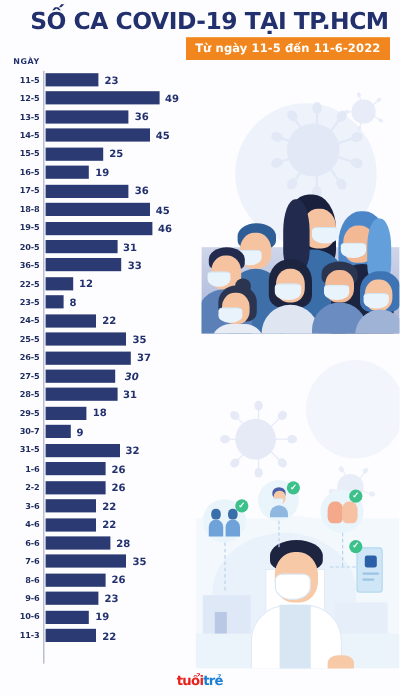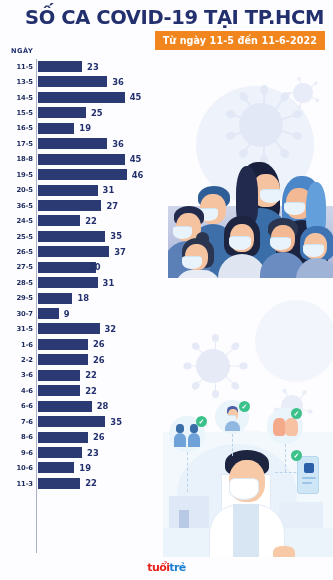--- a/index.html
+++ b/index.html
@@ -403,20 +403,25 @@
 
   <div id="chart">
     <div class="axis-line" style="height: 494.4px;"></div>
     <div id="rows">
         <div class="row">
           <div class="daylabel">11-5</div>
           <div class="bar" style="width: 44.5918px; background: rgb(43, 58, 114);"></div>
           <div class="val" style="left: 87.0918px;">23</div>
         </div>
         <div class="row">
+          <div class="daylabel">12-5</div>
+          <div class="bar" style="width: 95px; background: rgb(43, 58, 114);"></div>
+          <div class="val" style="left: 137.5px;">49</div>
+        </div>
+        <div class="row">
           <div class="daylabel">13-5</div>
           <div class="bar" style="width: 69.7959px; background: rgb(43, 58, 114);"></div>
           <div class="val" style="left: 112.296px;">36</div>
         </div>
         <div class="row">
           <div class="daylabel">14-5</div>
           <div class="bar" style="width: 87.2449px; background: rgb(43, 58, 114);"></div>
           <div class="val" style="left: 129.745px;">45</div>
         </div>
         <div class="row">
@@ -445,41 +450,51 @@
           <div class="val" style="left: 131.684px;">46</div>
         </div>
         <div class="row">
           <div class="daylabel">20-5</div>
           <div class="bar" style="width: 60.102px; background: rgb(43, 58, 114);"></div>
           <div class="val" style="left: 102.602px;">31</div>
         </div>
         <div class="row">
           <div class="daylabel">36-5</div>
           <div class="bar" style="width: 63.9796px; background: rgb(43, 58, 114);"></div>
-          <div class="val" style="left: 106.48px;">27</div>
+          <div class="val" style="left: 106.48px;">33</div>
+        </div>
+        <div class="row">
+          <div class="daylabel">22-5</div>
+          <div class="bar" style="width: 23.2653px; background: rgb(43, 58, 114);"></div>
+          <div class="val" style="left: 65.7653px;">12</div>
+        </div>
+        <div class="row">
+          <div class="daylabel">23-5</div>
+          <div class="bar" style="width: 15.5102px; background: rgb(43, 58, 114);"></div>
+          <div class="val" style="left: 58.0102px;">8</div>
         </div>
         <div class="row">
           <div class="daylabel">24-5</div>
           <div class="bar" style="width: 42.6531px; background: rgb(43, 58, 114);"></div>
           <div class="val" style="left: 85.1531px;">22</div>
         </div>
         <div class="row">
           <div class="daylabel">25-5</div>
           <div class="bar" style="width: 67.8571px; background: rgb(43, 58, 114);"></div>
           <div class="val" style="left: 110.357px;">35</div>
         </div>
         <div class="row">
           <div class="daylabel">26-5</div>
           <div class="bar" style="width: 71.7347px; background: rgb(43, 58, 114);"></div>
           <div class="val" style="left: 114.235px;">37</div>
         </div>
         <div class="row">
           <div class="daylabel">27-5</div>
           <div class="bar" style="width: 58.1633px; background: rgb(43, 58, 114);"></div>
-          <div class="val" style="left: 89px;">30</div>
+          <div class="val" style="left: 104px; font-style: italic;">30</div>
         </div>
         <div class="row">
           <div class="daylabel">28-5</div>
           <div class="bar" style="width: 60.102px; background: rgb(43, 58, 114);"></div>
           <div class="val" style="left: 102.602px;">31</div>
         </div>
         <div class="row">
           <div class="daylabel">29-5</div>
           <div class="bar" style="width: 34.898px; background: rgb(43, 58, 114);"></div>
           <div class="val" style="left: 77.398px;">18</div>

